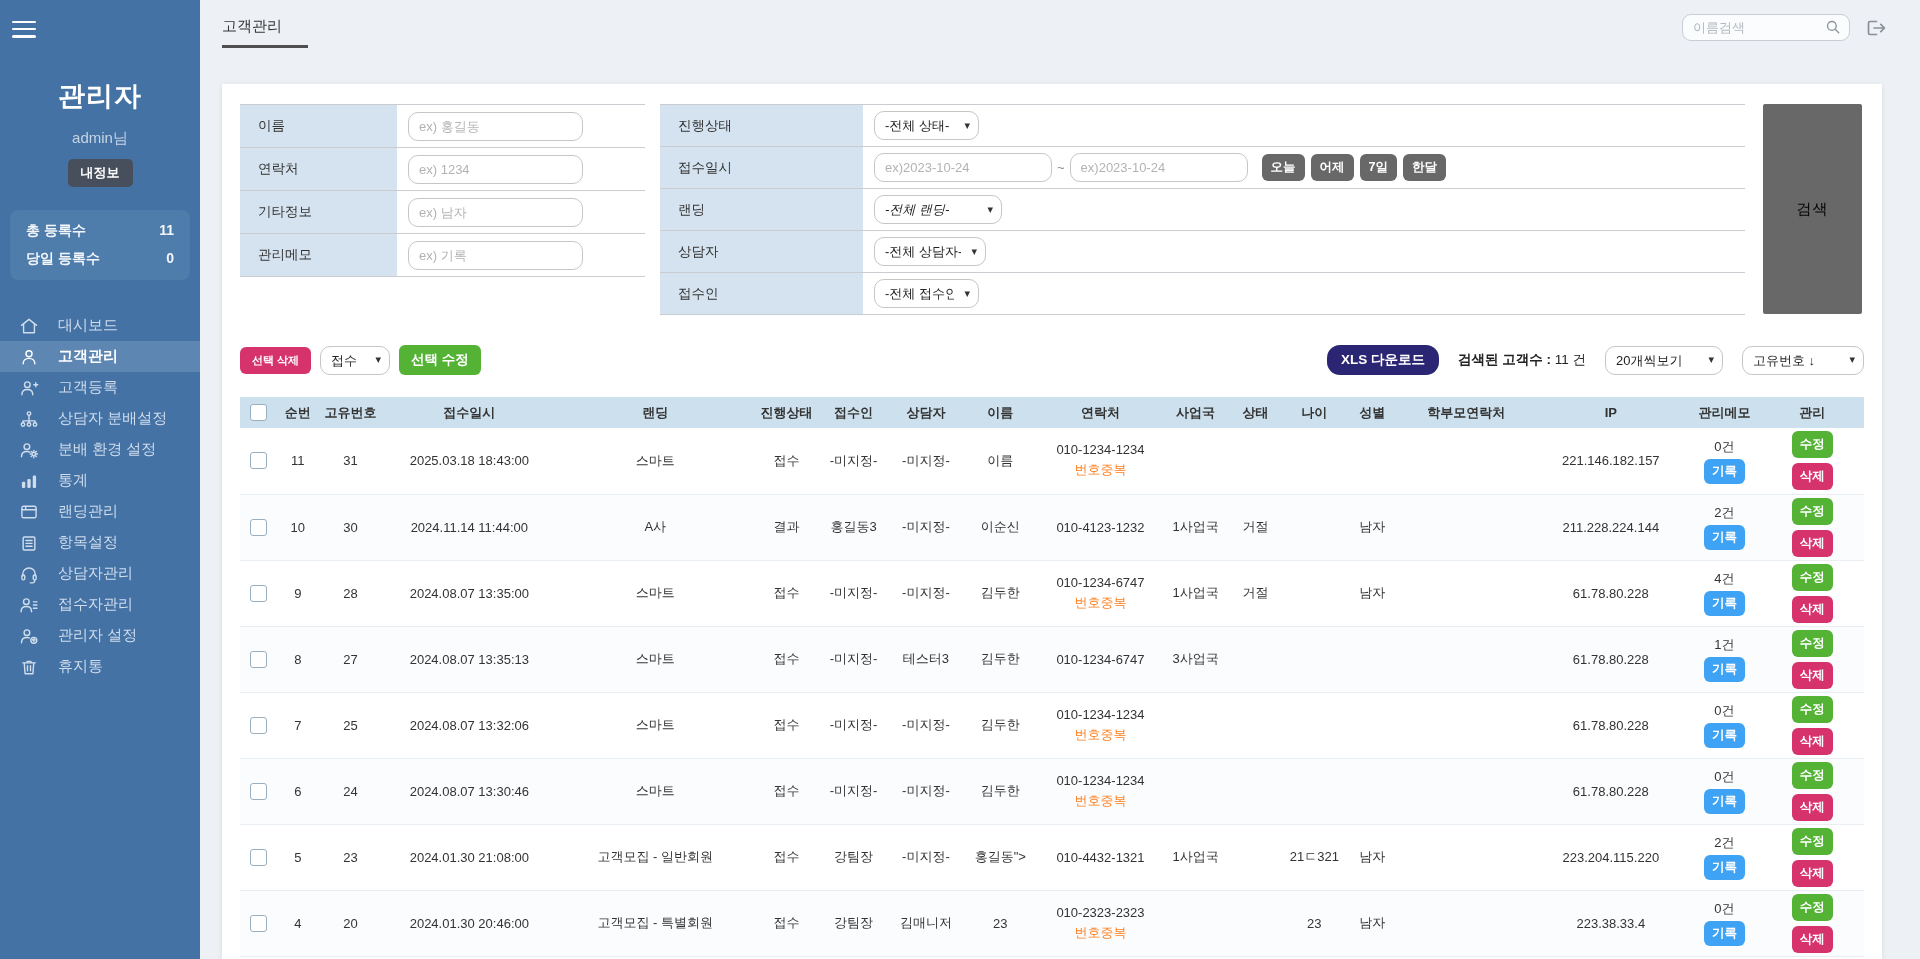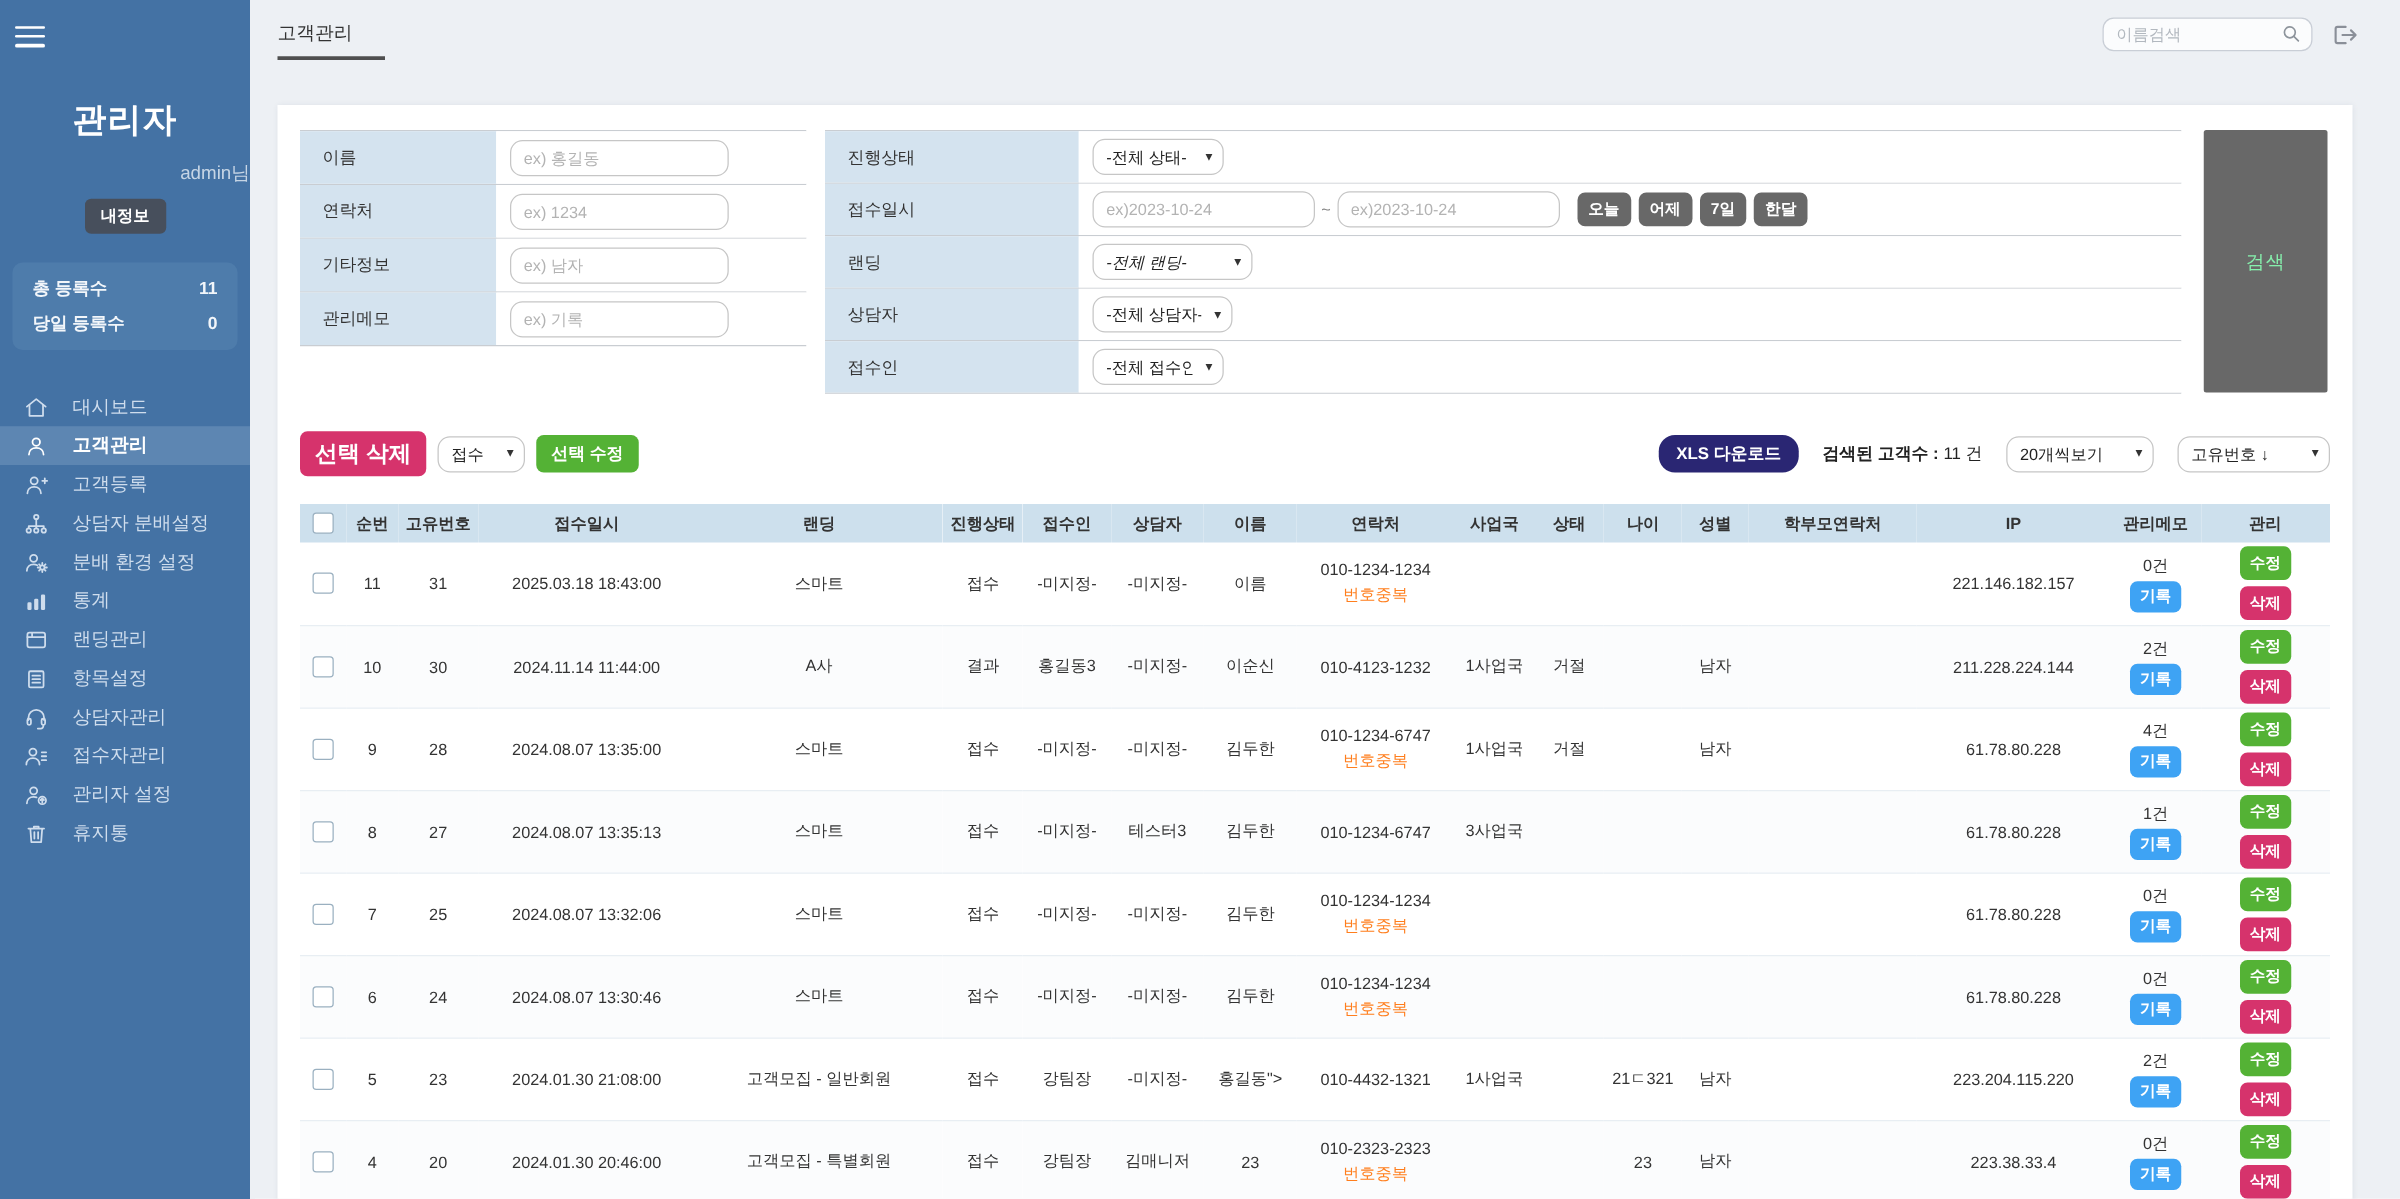--- a/index.html
+++ b/index.html
@@ -8,21 +8,21 @@
     font-family:"Liberation Sans","DejaVu Sans",sans-serif;
     background: var(--page-bg,#edf0f4);
     color:#333;
   }
   
   .sidebar{ position:fixed; left:0; top:0; width:200px; height:100%;
     background:var(--sidebar-bg,#4472a4); color:#fff; z-index:5;}
   .hamburger{ position:absolute; left:12px; top:16px; width:24px; cursor:pointer;}
   .hamburger span{ display:block; height:2.6px; background:#fff; margin:4.6px 0; border-radius:2px;}
   .sb-title{ margin-top:78px; text-align:center; font-size:27px; font-weight:bold; letter-spacing:1px;}
-  .sb-user{ margin-top:15px; text-align:right; font-size:15px; color:#c6d5e5;}
+  .sb-user{ margin-top:15px; text-align:center; font-size:15px; color:#c6d5e5;}
   .profile-btn{ display:block; margin:11px auto 0; background:var(--profile-btn,#474f5c); color:#fff;
     border:none; border-radius:5px; padding:5px 13px; font-size:13px; font-weight:bold; cursor:pointer;
     font-family:inherit;}
   .stats{ background:var(--sidebar-stats,#4e7cab); border-radius:8px; margin:23px 10px 0; padding:7px 16px;}
   .stat-row{ display:flex; justify-content:space-between; font-size:14px; font-weight:bold; padding:5px 0; color:#f2f6fa;}
   .menu{ list-style:none; margin-top:30px;}
   .menu-item{ display:flex; align-items:center; gap:19px; height:31px; padding-left:19px;
     font-size:15px; color:#cfdded; cursor:pointer; white-space:nowrap;}
   .menu-item .mi-icon{ width:20px; height:20px; display:inline-flex; align-items:center; justify-content:center;}
   .menu-item.active{ background:var(--sidebar-active,#5d86b2); color:#fff; font-weight:bold;}
@@ -63,25 +63,25 @@
     padding:5px 9px; font-size:12.5px; font-weight:bold; cursor:pointer; font-family:inherit;}
   .sel-wrap{ position:relative; display:inline-block;}
   .sel-wrap select{ appearance:none; -webkit-appearance:none; height:29px; border:1px solid #c6c6c6;
     border-radius:10px; background:#fff; font-size:13px; color:#222; padding:0 24px 0 10px;
     outline:none; cursor:pointer; font-family:inherit;}
   .sel-wrap .chev{ position:absolute; right:9px; top:50%; transform:translateY(-54%);
     font-size:11px; color:#333; pointer-events:none;}
   .w105 select{ width:105px;} .w128 select{ width:128px;font-style:italic;} .w112 select{ width:112px;}
   .w70 select{ width:70px;} .w118 select{ width:118px;} .w122 select{ width:122px;}
   .search-big{ width:99px; height:210px; margin-left:18px; background:var(--dark-btn,#686868);
-    color:#86efac; border:none; font-size:15px; letter-spacing:1px; cursor:pointer; border-radius:2px; font-family:Liberation Sans, sans-serif;}
+    color:#000000; border:none; font-size:15px; letter-spacing:1px; cursor:pointer; border-radius:2px; font-family:Liberation Sans, sans-serif;}
   
   .toolbar{ display:flex; align-items:center; margin-top:30px; gap:9px;}
   .btn{ border:none; color:#fff; cursor:pointer; font-family:inherit;}
-  .btn.pink{ background:var(--pink,#d6336c); border-radius:6px; padding:6px 12px; font-size:18px; font-weight:bold;}
+  .btn.pink{ background:var(--pink,#d6336c); border-radius:6px; padding:6px 12px; font-size:11px; font-weight:bold;}
   .btn.green{ background:var(--green,#54b235); border-radius:6px; padding:6px 12px; font-size:13.5px; font-weight:bold;}
   .btn.navy{ background:var(--navy,#2a2673); border-radius:13px; padding:6px 14px; font-size:13.5px; font-weight:bold;}
   .toolbar-right{ margin-left:auto; display:flex; align-items:center; gap:19px;}
   .count{ font-size:13.5px; color:#222;}
   .count b{ font-weight:bold;}
   
   table.grid{ width:100%; margin-top:22px; border-collapse:collapse; table-layout:fixed;}
   .grid thead th{ background:var(--header-cell,#cde0ed); height:31px; font-size:13px; font-weight:bold;
     color:#333; text-align:center; white-space:nowrap; overflow:hidden;}
   .grid tbody td{ height:66px; border-bottom:1px solid var(--row-border,#e8eef3); font-size:13px;

